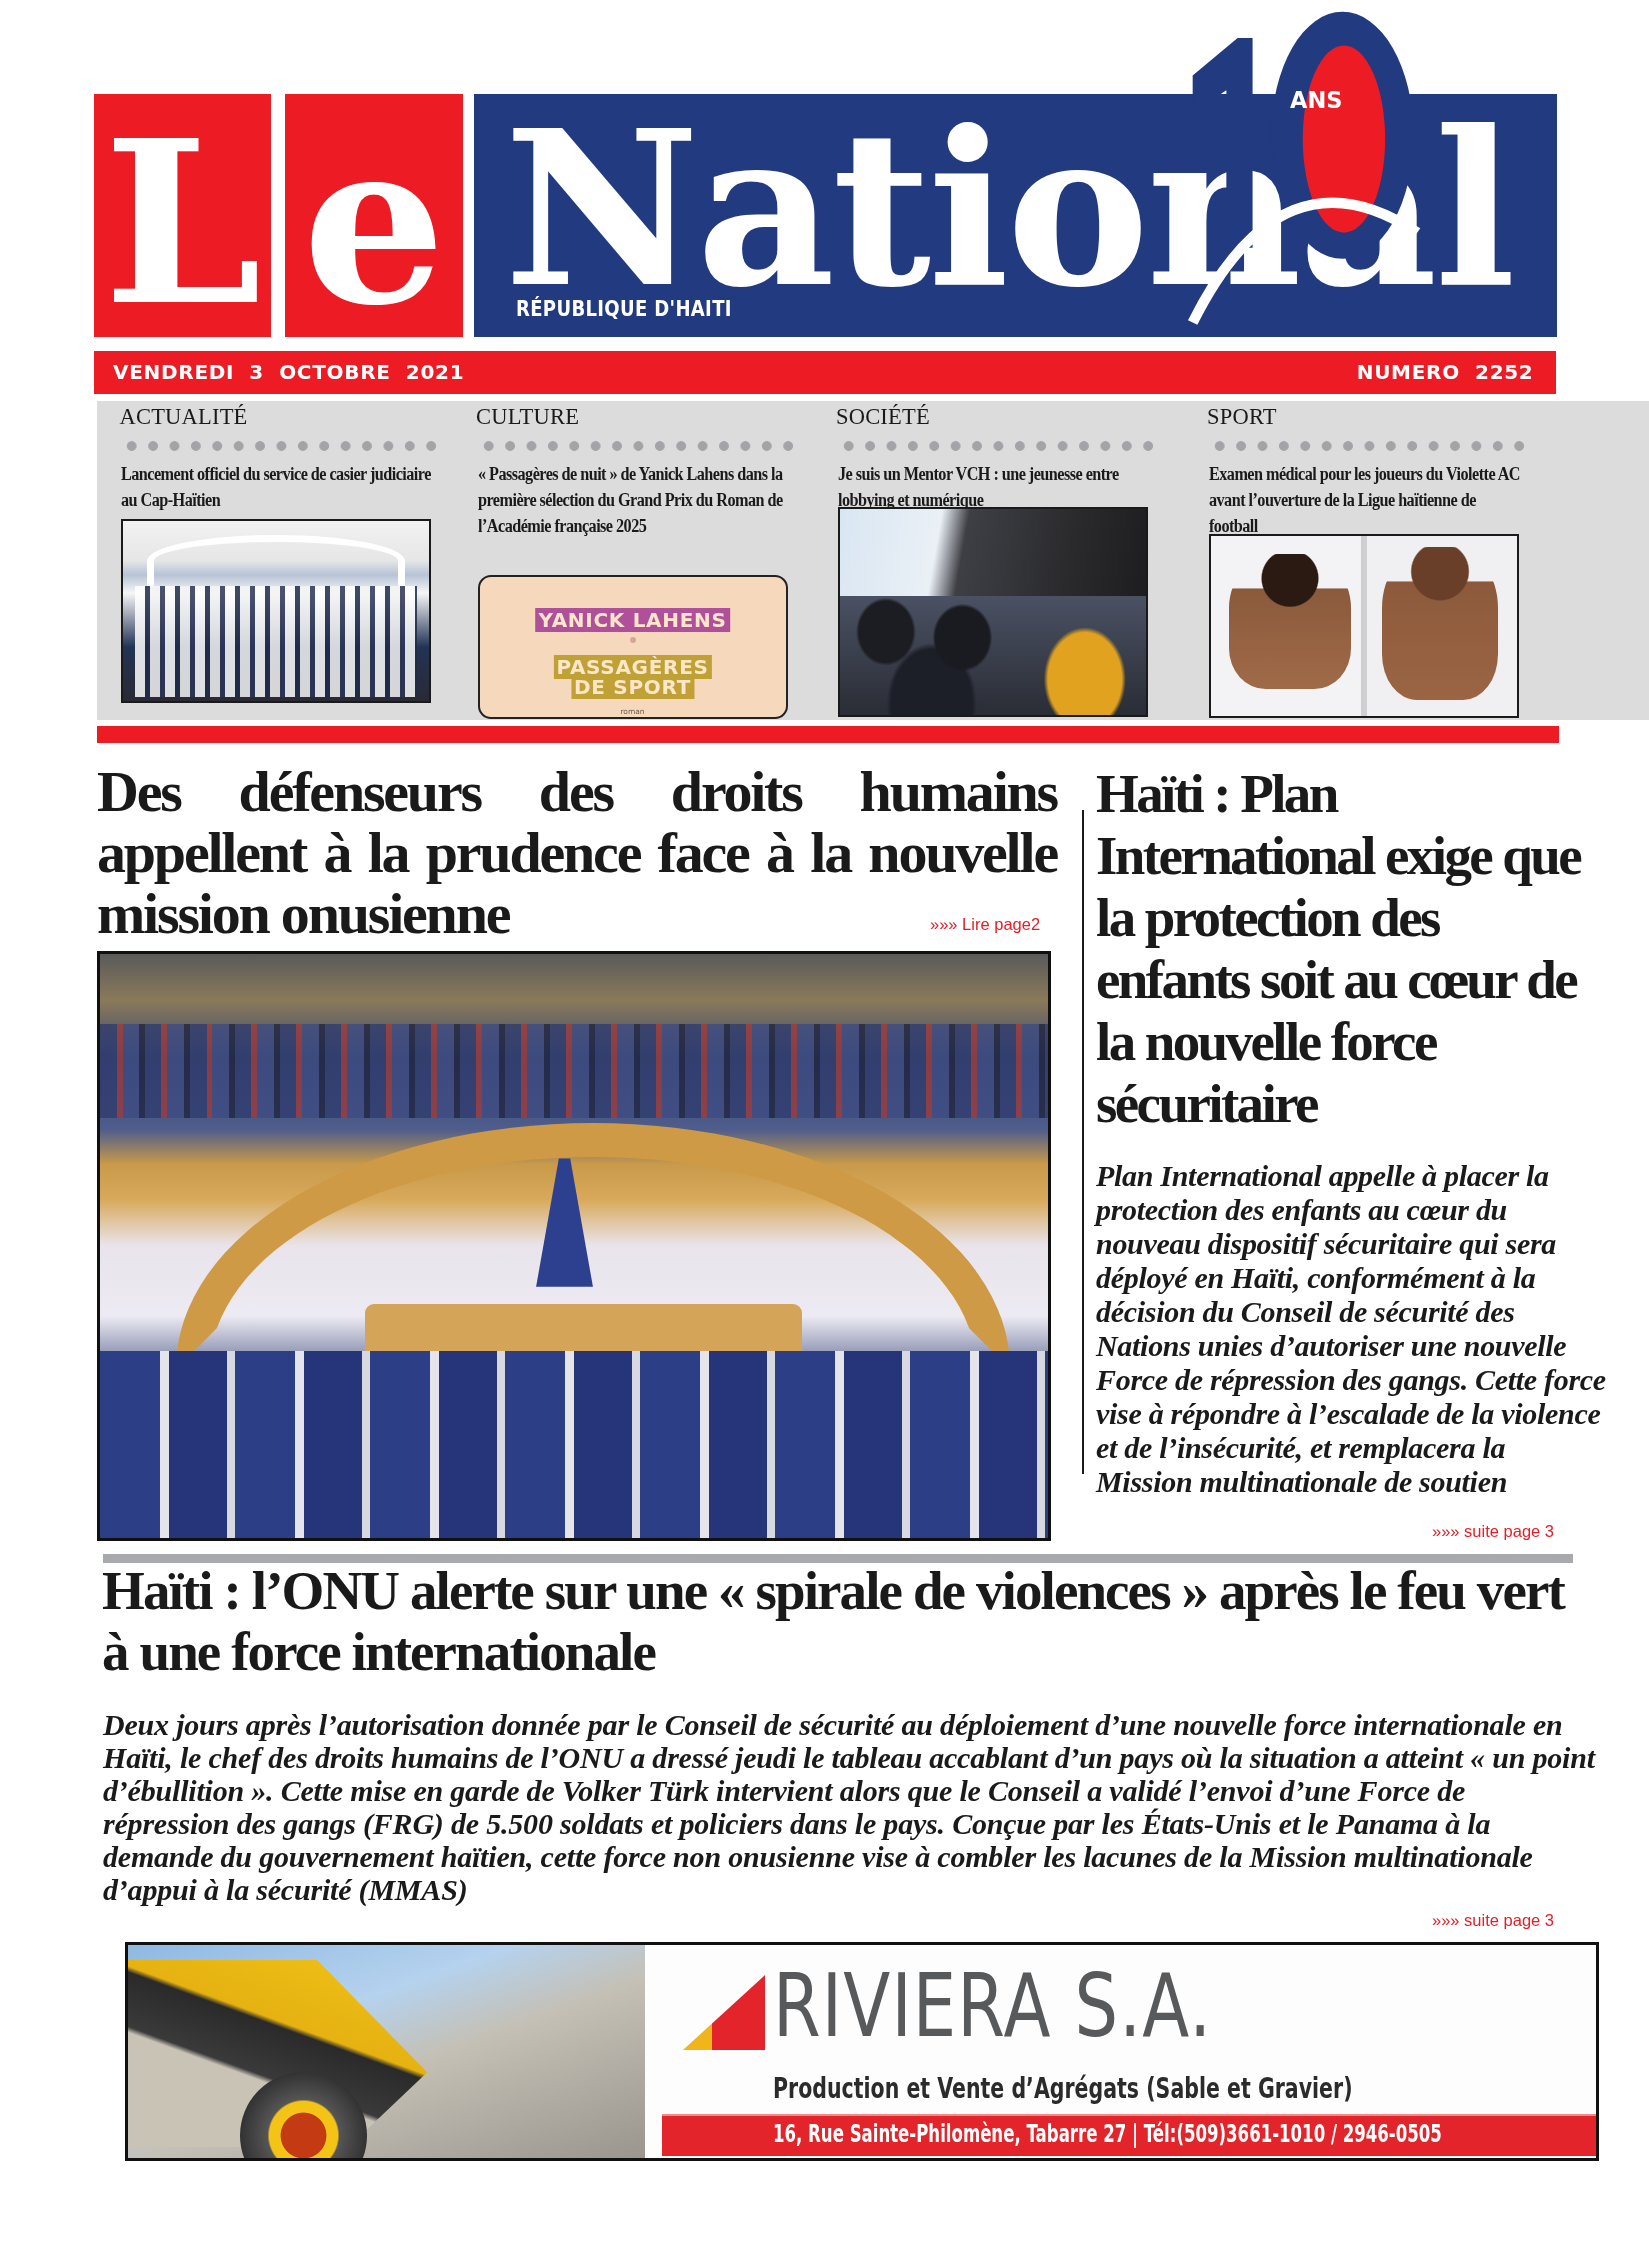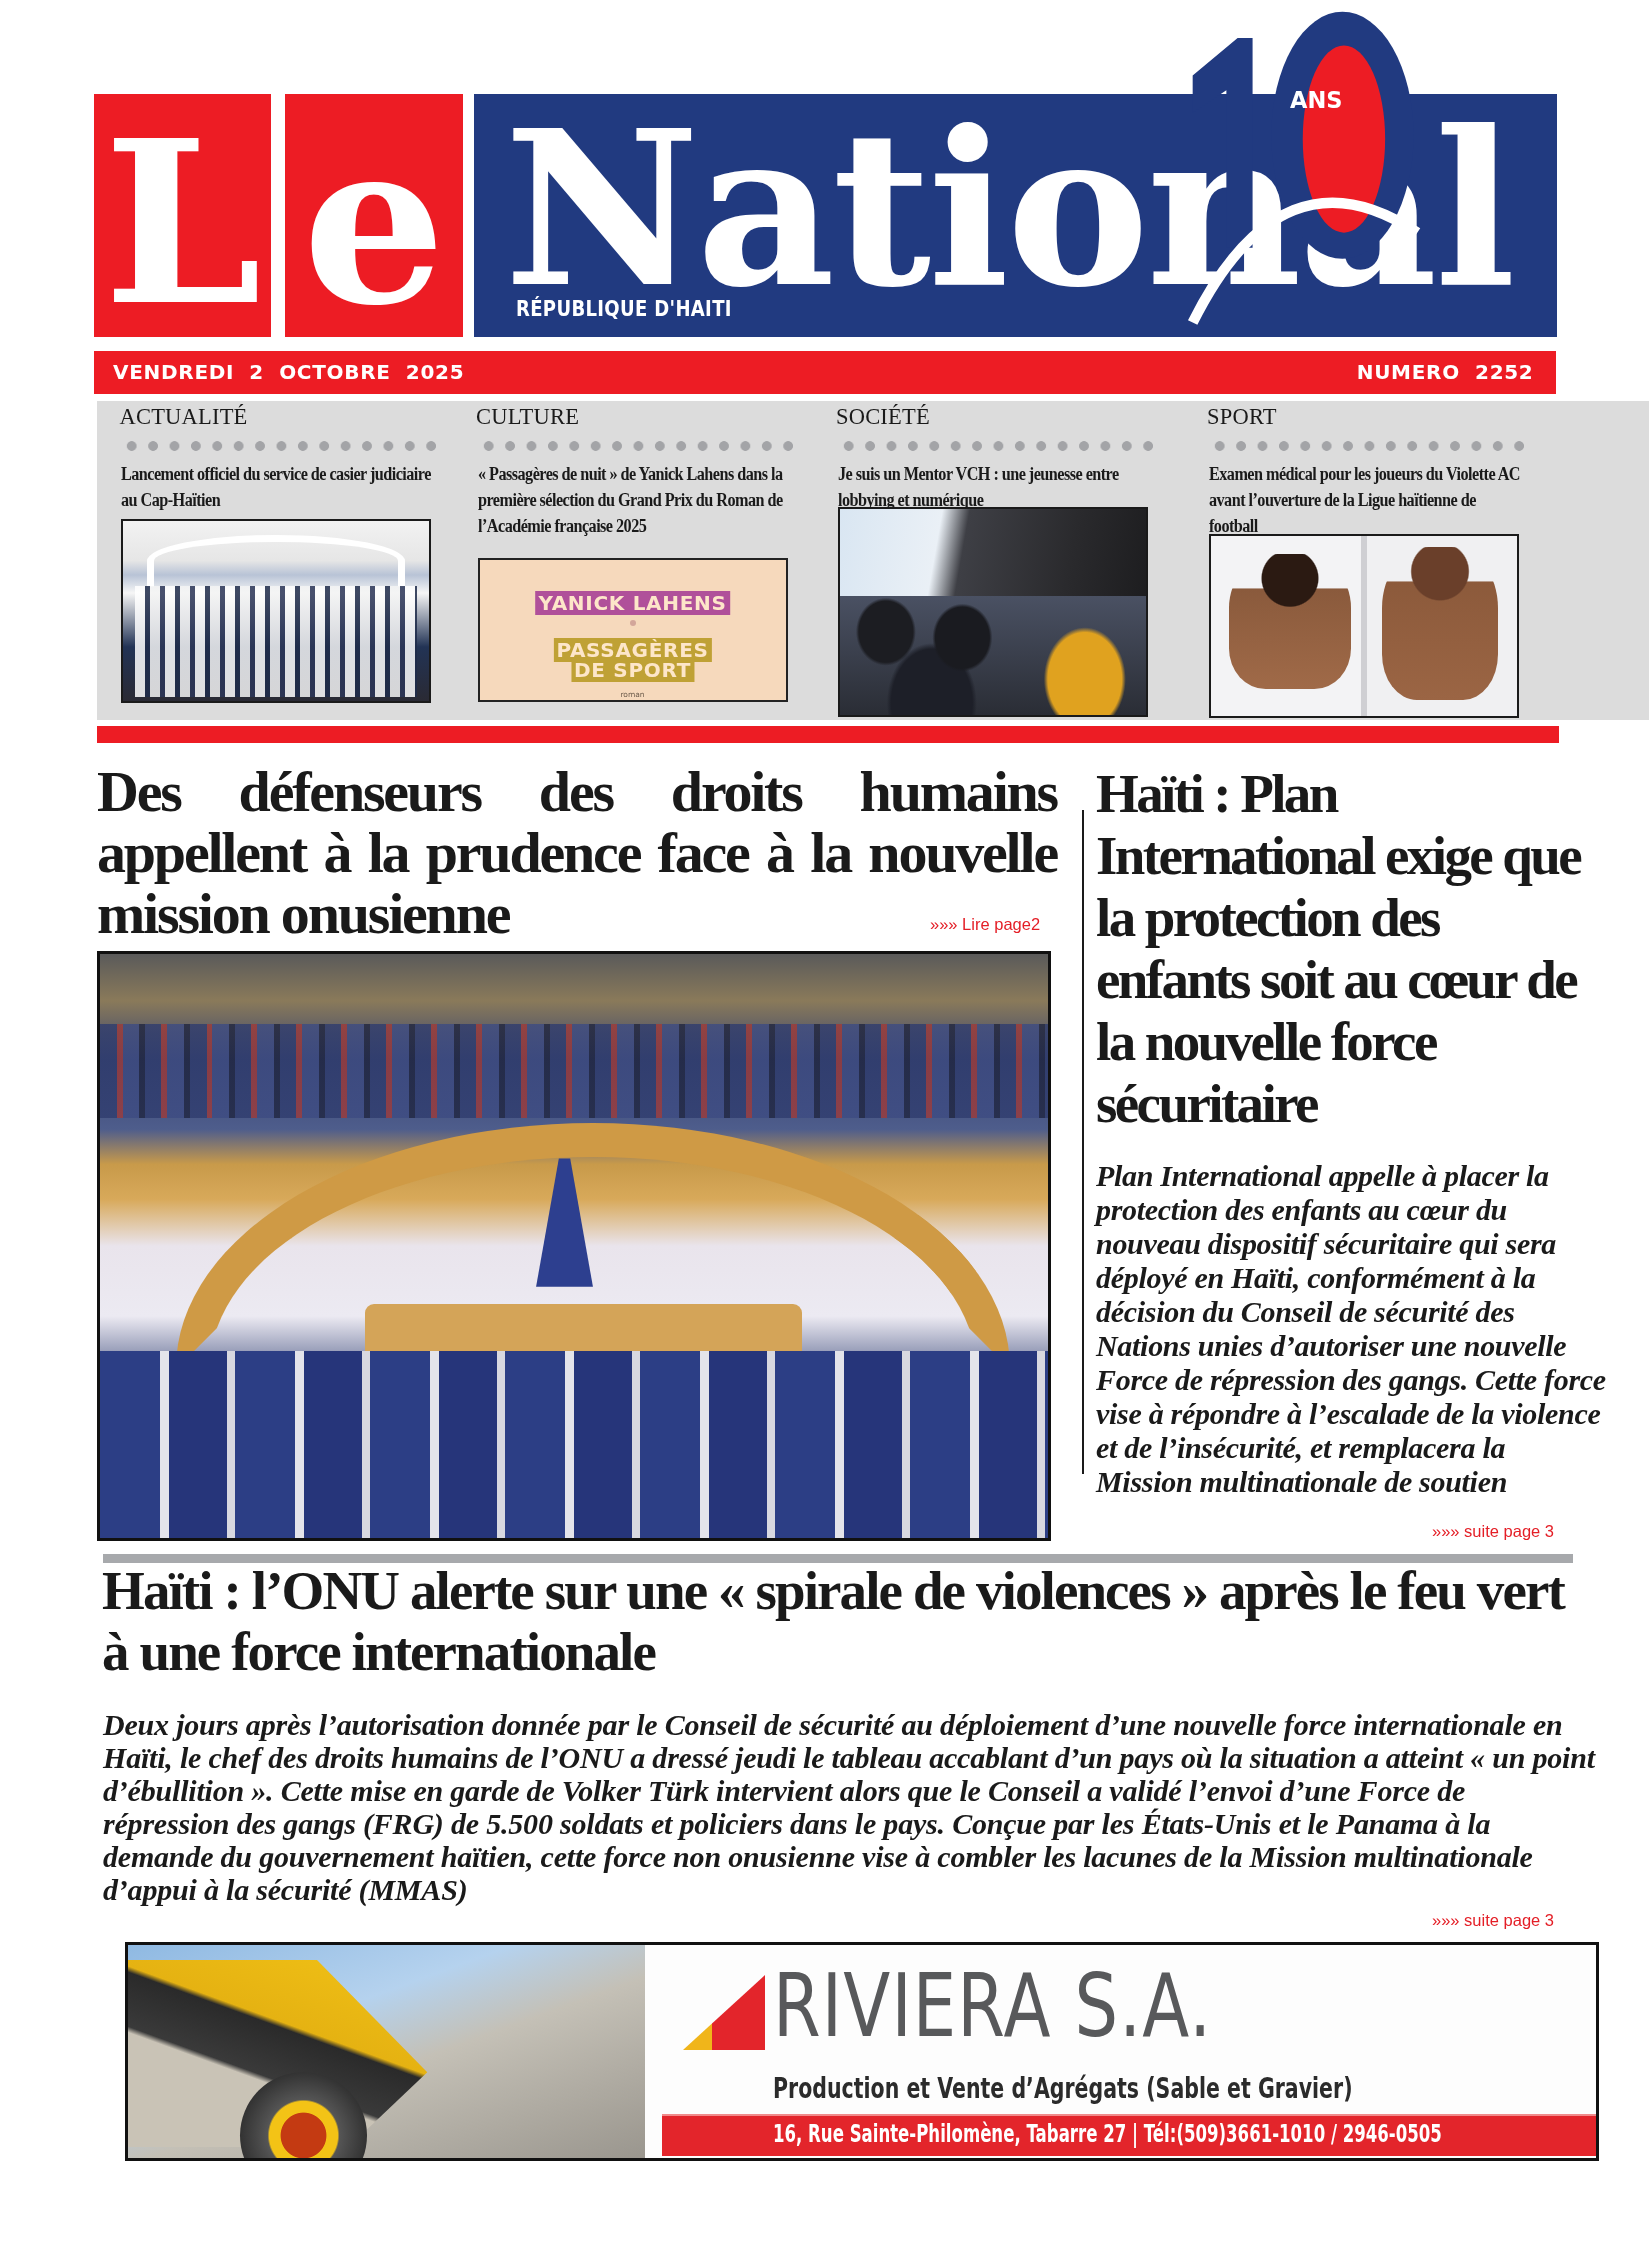--- a/index.html
+++ b/index.html
@@ -116,36 +116,36 @@
 </div>
 <svg class="anniv" viewBox="0 0 360 430">
   <path d="M30 90 L90 40 L110 40 L110 320 L75 320 L75 110 L30 140 Z" fill="#213a80"></path>
   <ellipse cx="230" cy="170" rx="95" ry="165" fill="#213a80"></ellipse>
   <ellipse cx="232" cy="175" rx="55" ry="125" fill="#ed1c24"></ellipse>
   <path d="M30 420 Q150 180 330 300" stroke="#ffffff" stroke-width="14" fill="none"></path>
 </svg>
 <div class="anniv-ans">ANS</div>
 
 <div class="datebar">
-  <span class="date-left">VENDREDI   2   OCTOBRE  2025</span>
+  <span class="date-left">VENDREDI   3   OCTOBRE  2021</span>
   <span class="date-right">NUMERO   2252</span>
 </div>
 
 <div class="strip">
   <div class="sec" style="left:22.5px;">
     <div class="sec-title">ACTUALITÉ</div>
     <div class="sec-dots"></div>
     <div class="sec-text">Lancement officiel du service de casier judiciaire au Cap-Haïtien</div>
     <div class="sec-img ph-police" style="top:118px;height:184px;"></div>
   </div>
   <div class="sec" style="left:379px;">
     <div class="sec-title">CULTURE</div>
     <div class="sec-dots"></div>
     <div class="sec-text">« Passagères de nuit » de Yanick Lahens dans la première sélection du Grand Prix du Roman de l’Académie française 2025</div>
-    <div class="sec-img ph-book" style="top:157px;height:144px;">
+    <div class="sec-img ph-book" style="top:174px;height:144px;border-radius:13px;">
       <span class="book-author">YANICK LAHENS</span>
       <span class="book-dot"></span>
       <span class="book-title book-t1">PASSAGÈRES</span>
       <span class="book-title book-t2">DE SPORT</span>
       <span class="book-roman">roman</span>
     </div>
   </div>
   <div class="sec" style="left:739px;">
     <div class="sec-title">SOCIÉTÉ</div>
     <div class="sec-dots"></div>

